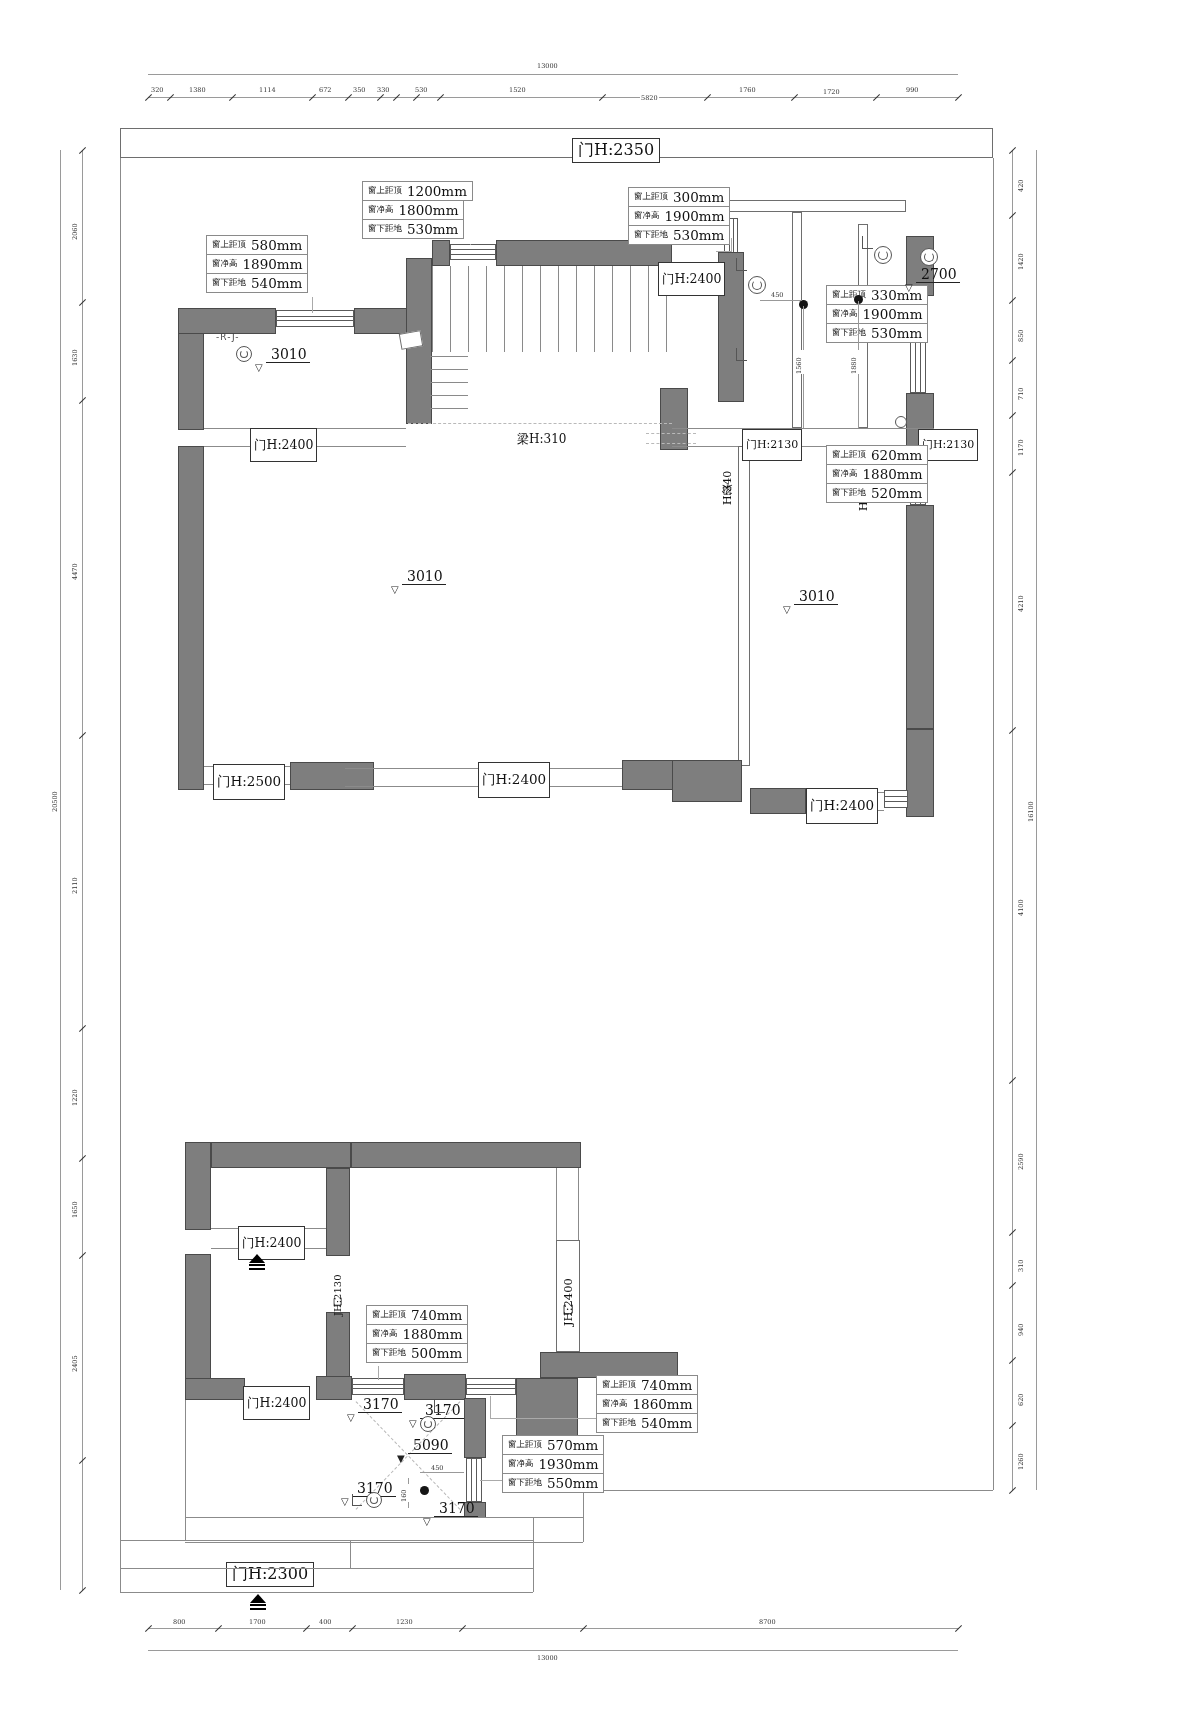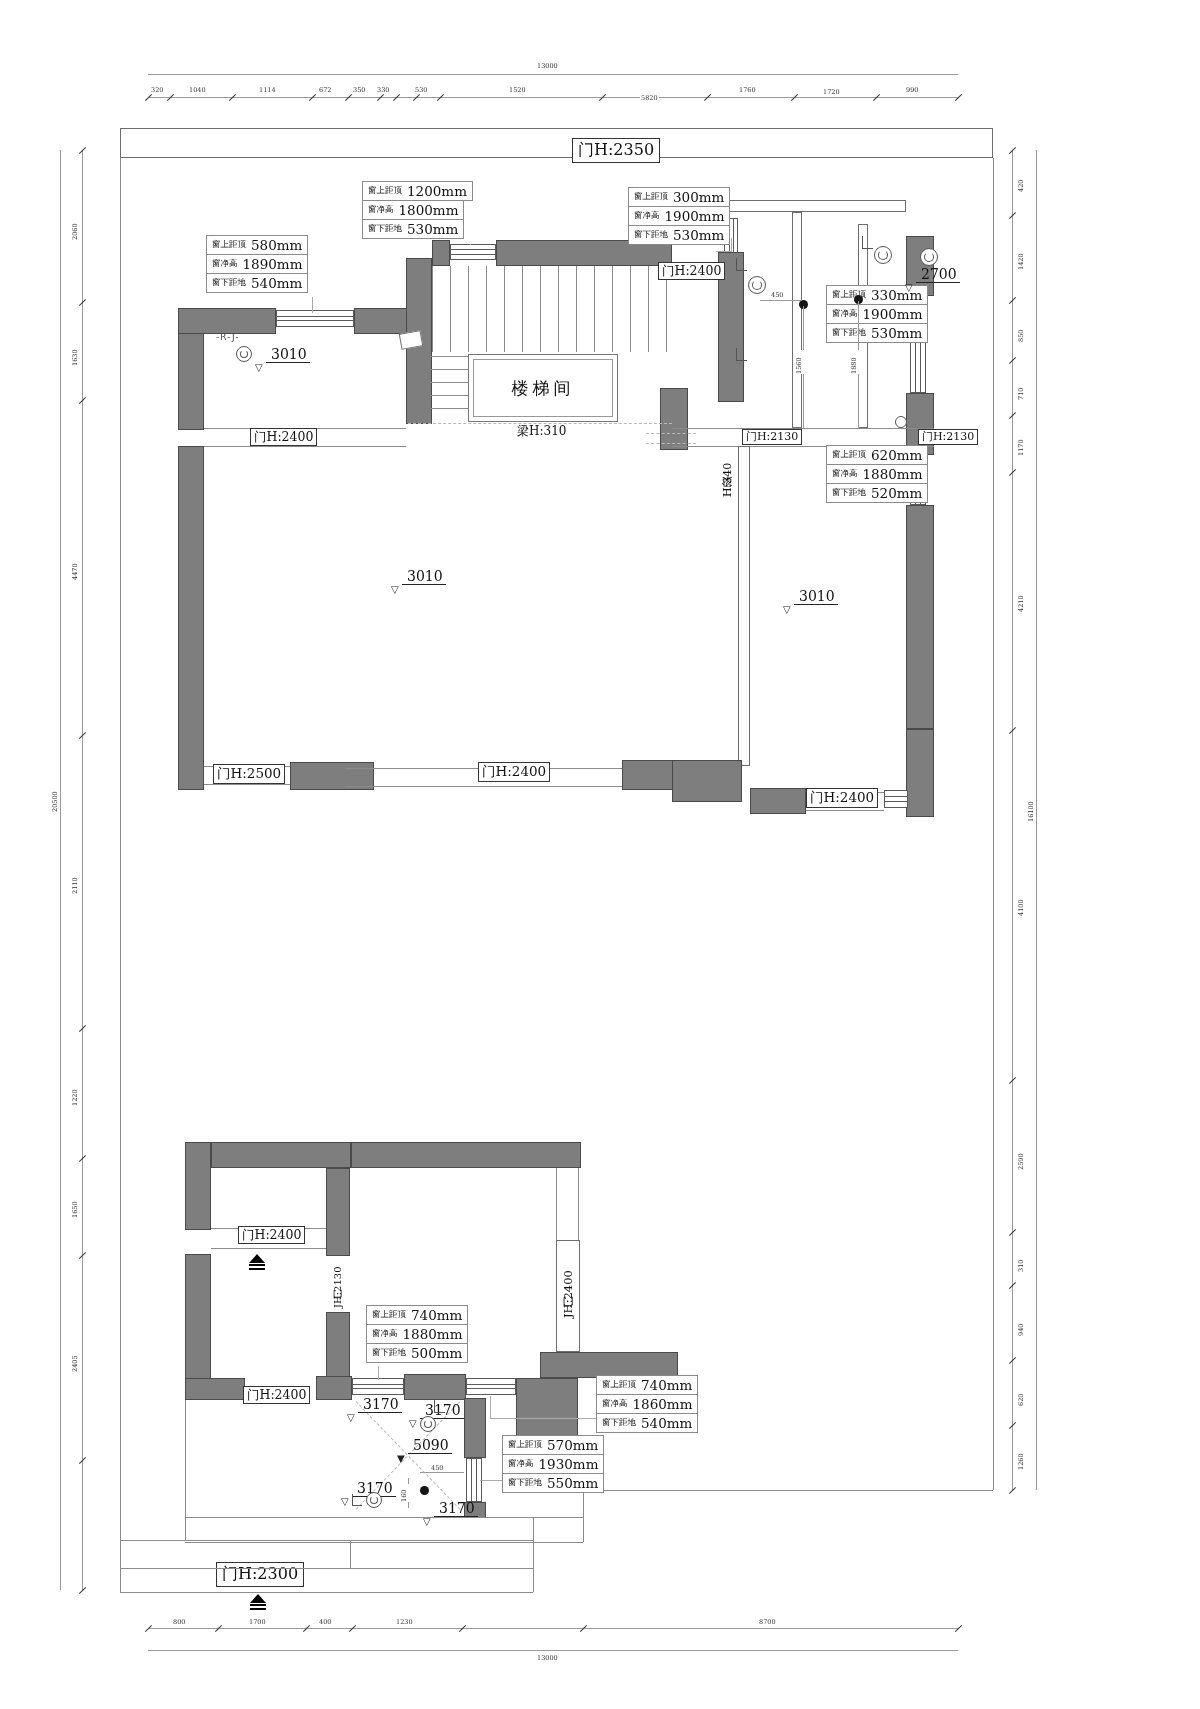--- a/index.html
+++ b/index.html
@@ -10,21 +10,21 @@
   .tw{background:#fff;border:1px solid #6e6e6e;box-sizing:border-box}
   .ln{background:#8b8b8b}
   .lnd{border-top:1px dashed #b9b9b9}
   .win{background:#fff;border:1px solid #5a5a5a;box-sizing:border-box}
   .win::before,.win::after{content:"";position:absolute;left:0;right:0;height:1px;background:#5a5a5a}
   .win::before{top:31%}.win::after{top:63%}
   .winv{background:#fff;border:1px solid #5a5a5a;box-sizing:border-box}
   .winv::before,.winv::after{content:"";position:absolute;top:0;bottom:0;width:1px;background:#5a5a5a}
   .winv::before{left:31%}.winv::after{left:63%}
   .dl{background:#fff;border:1px solid #333;font-size:12.5px;line-height:1.3;
-      padding:0 3px;white-space:nowrap;text-align:center}
+      padding:8px 3px;white-space:nowrap;text-align:center}
   .big{font-size:16px;padding:1px 5px}
   .vt{writing-mode:vertical-rl;transform:rotate(180deg)}
   .plain{border:none;background:transparent}
   .elev{font-size:14px;border-bottom:1px solid #222;padding:0 3px 0 5px;line-height:1.15;background:transparent}
   .elev::before{content:"▽";position:absolute;left:-11px;bottom:-11px;font-size:10px;color:#222}
   .elev.f::before{content:"▼"}
   .ann{display:flex;flex-direction:column;align-items:flex-start}
   .arow{position:relative;display:flex;align-items:center;gap:5px;background:#fff;
         border:1px solid #8a8a8a;height:20px;padding:0 5px;min-width:82px;margin-top:-1px;box-sizing:border-box}
   .k{font-size:8.5px;white-space:nowrap}
@@ -93,24 +93,20 @@
   <div class="w" style="left:622px;top:760px;width:56px;height:30px"></div>
   <div class="w" style="left:672px;top:760px;width:70px;height:42px"></div>
   <div class="w" style="left:750px;top:788px;width:56px;height:26px"></div>
   <div class="ln" style="left:806px;top:792px;width:78px;height:1px"></div>
   <div class="ln" style="left:806px;top:810px;width:78px;height:1px"></div>
   <div class="win" style="left:884px;top:790px;width:24px;height:18px"></div>
 
   <div class="treadsv" style="left:432px;top:266px;width:240px;height:86px"></div>
   <div class="treadsh" style="left:430px;top:356px;width:38px;height:64px"></div>
   <div class="tw" style="left:400px;top:332px;width:22px;height:16px;transform:rotate(-10deg)"></div>
-  <div class="sbox" style="left:468px;top:354px;width:148px;height:66px">
-    <div class="inner"></div>
-    <span>楼梯间</span>
-  </div>
   <div class="lnd" style="left:408px;top:423px;width:264px;height:0"></div>
   <div class="lnd" style="left:646px;top:433px;width:50px;height:0"></div>
   <div class="lnd" style="left:646px;top:443px;width:50px;height:0"></div>
   <div class="dl plain" style="left:514px;top:424px;font-size:12px"><span>梁H:310</span></div>
 
   <div class="dl" style="left:658px;top:262px"><span>门H:2400</span></div>
   <div class="dl" style="left:250px;top:428px"><span>门H:2400</span></div>
   <div class="dl" style="left:742px;top:429px;font-size:11px"><span>门H:2130</span></div>
   <div class="dl" style="left:918px;top:429px;font-size:11px"><span>门H:2130</span></div>
   <div class="dl plain vt" style="left:718px;top:450px;height:60px;font-size:11px"><span>梁H:340</span></div>
@@ -242,21 +238,21 @@
   <div class="ln" style="left:185px;top:1400px;width:1px;height:140px"></div>
 
   <div class="dl" style="left:238px;top:1226px"><span>门H:2400</span></div>
   <div class="entry" style="left:249px;top:1254px">
       <div class="t"></div>
       <div class="b"></div>
     </div>
   <div class="dl" style="left:243px;top:1386px"><span>门H:2400</span></div>
   <div class="dl plain vt" style="left:328px;top:1258px;height:58px;font-size:10px"><span>门JH:2130</span></div>
   <div class="dl plain vt" style="left:558px;top:1248px;height:92px;font-size:11.5px"><span>门JH:2400</span></div>
-  <div class="dl big" style="left:216px;top:1562px"><span>门H:2300</span></div>
+  <div class="dl big" style="left:226px;top:1562px"><span>门H:2300</span></div>
   <div class="entry" style="left:250px;top:1594px">
       <div class="t"></div>
       <div class="b"></div>
     </div>
 
   <div class="ann" style="left:366px;top:1306px">
     <div class="arow">
         <span class="k">窗上距顶</span>
         <span class="v">740mm</span>
       </div>
@@ -338,21 +334,21 @@
   <div class="tk" style="left:376px;top:97px"></div>
   <div class="tk" style="left:392px;top:97px"></div>
   <div class="tk" style="left:412px;top:97px"></div>
   <div class="tk" style="left:436px;top:97px"></div>
   <div class="tk" style="left:598px;top:97px"></div>
   <div class="tk" style="left:703px;top:97px"></div>
   <div class="tk" style="left:790px;top:97px"></div>
   <div class="tk" style="left:872px;top:97px"></div>
   <div class="tk" style="left:954px;top:97px"></div>
   <span class="dt" style="left:150px;top:86px"><span>320</span></span>
-  <span class="dt" style="left:188px;top:86px"><span>1040</span></span>
+  <span class="dt" style="left:188px;top:86px"><span>1380</span></span>
   <span class="dt" style="left:258px;top:86px"><span>1114</span></span>
   <span class="dt" style="left:318px;top:86px"><span>672</span></span>
   <span class="dt" style="left:352px;top:86px"><span>350</span></span>
   <span class="dt" style="left:376px;top:86px"><span>330</span></span>
   <span class="dt" style="left:414px;top:86px"><span>530</span></span>
   <span class="dt" style="left:508px;top:86px"><span>1520</span></span>
   <span class="dt" style="left:640px;top:94px"><span>5820</span></span>
   <span class="dt" style="left:738px;top:86px"><span>1760</span></span>
   <span class="dt" style="left:822px;top:88px"><span>1720</span></span>
   <span class="dt" style="left:905px;top:86px"><span>990</span></span>

